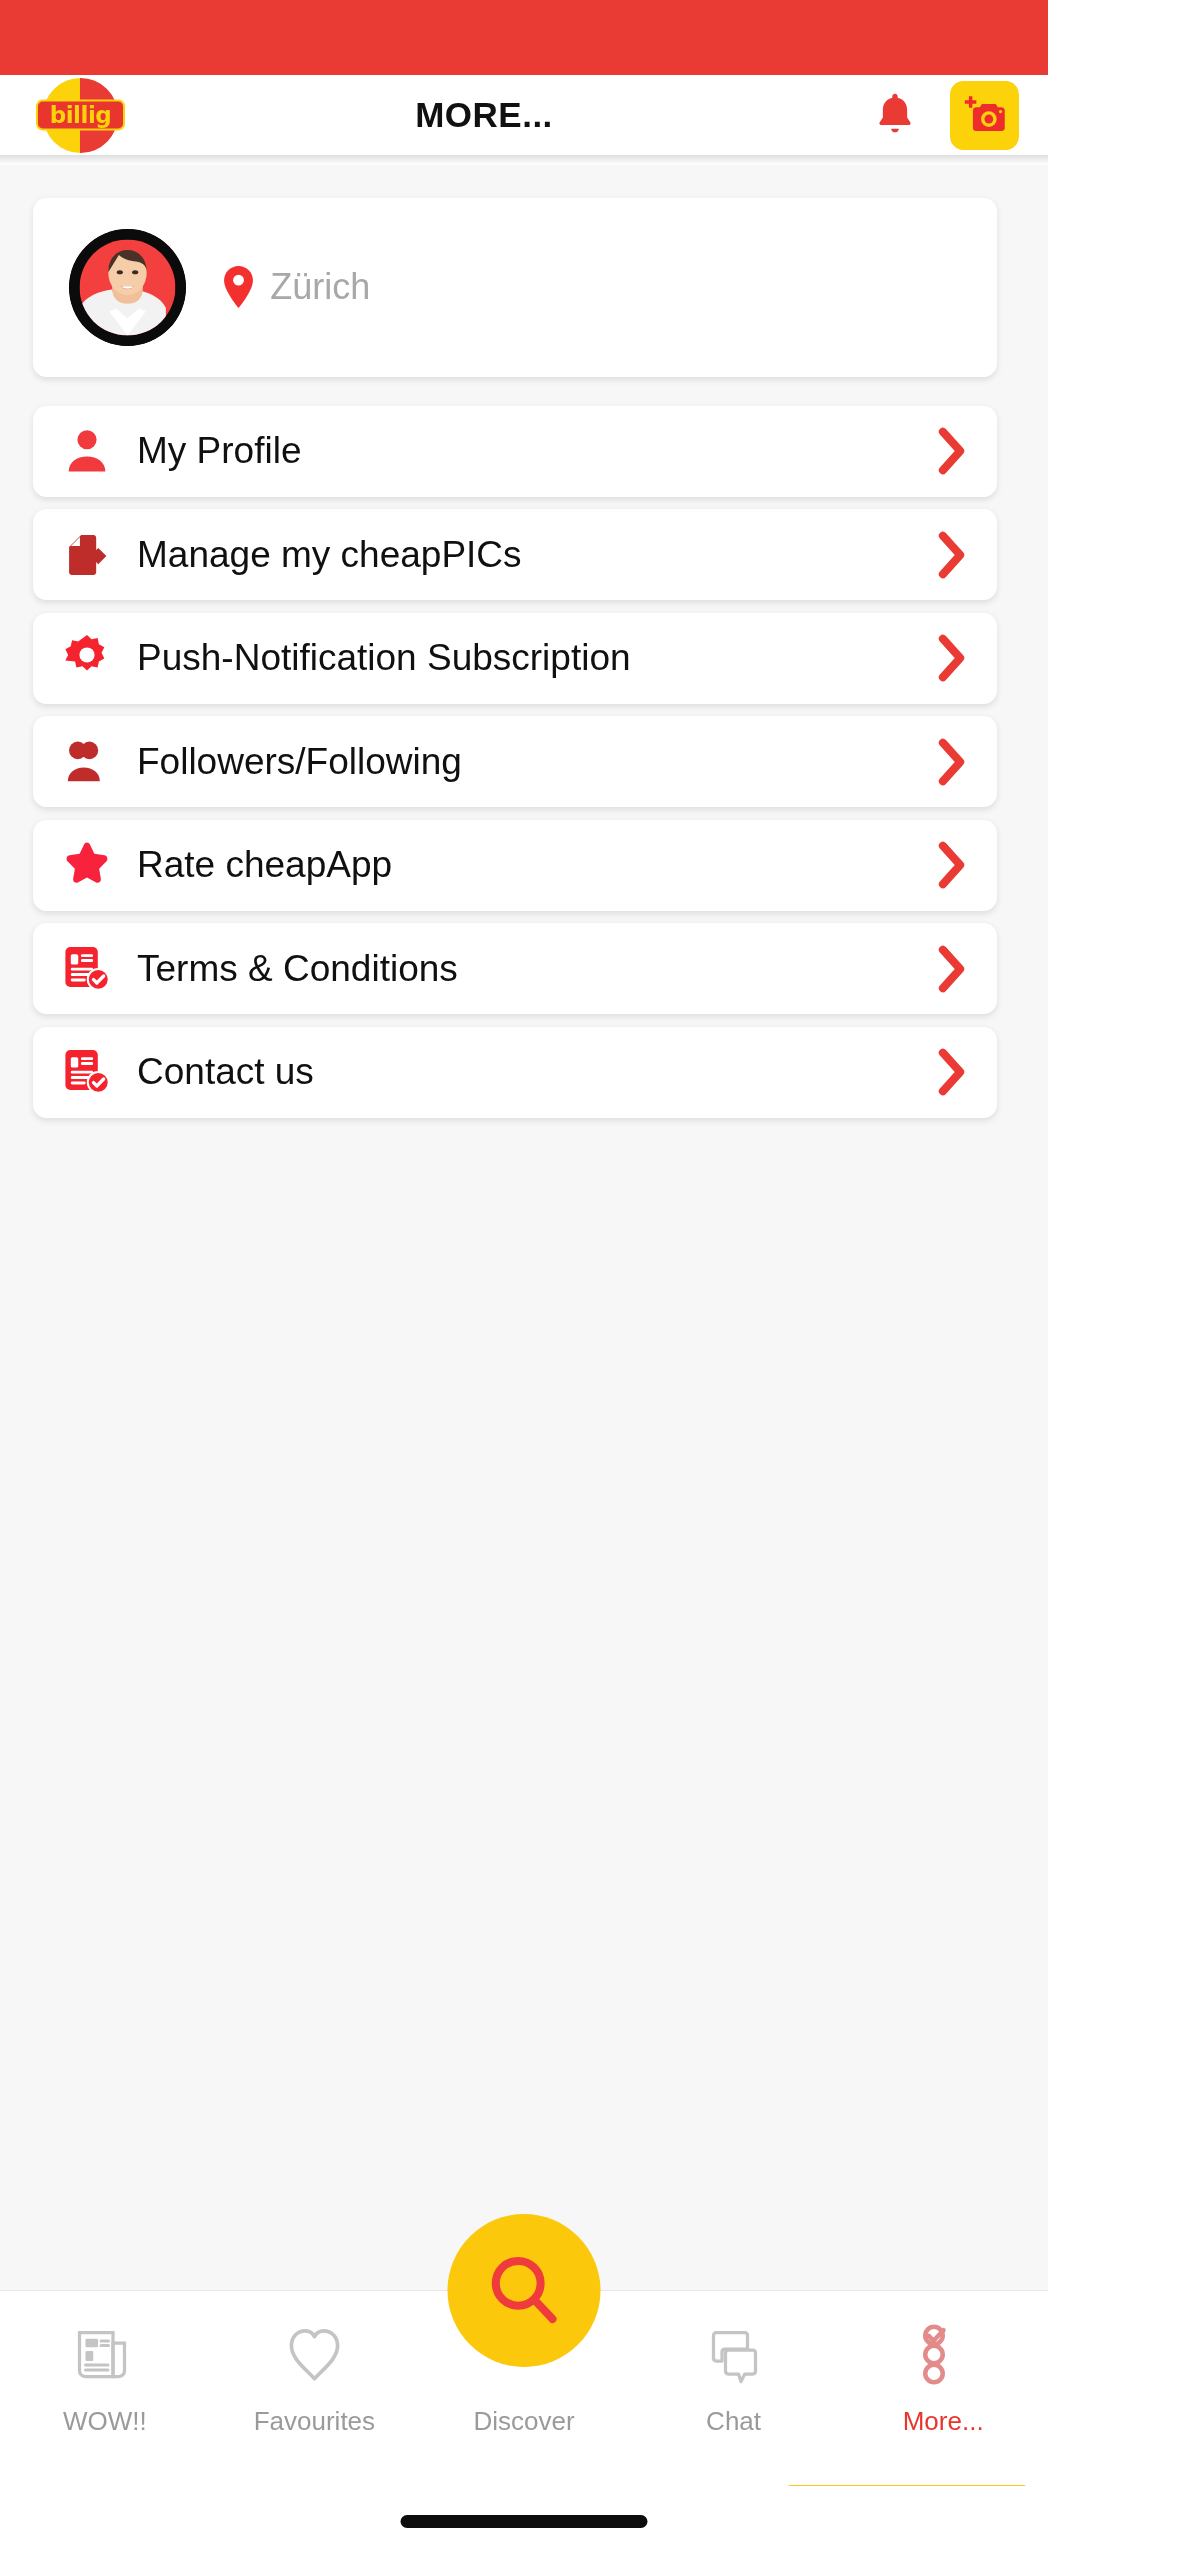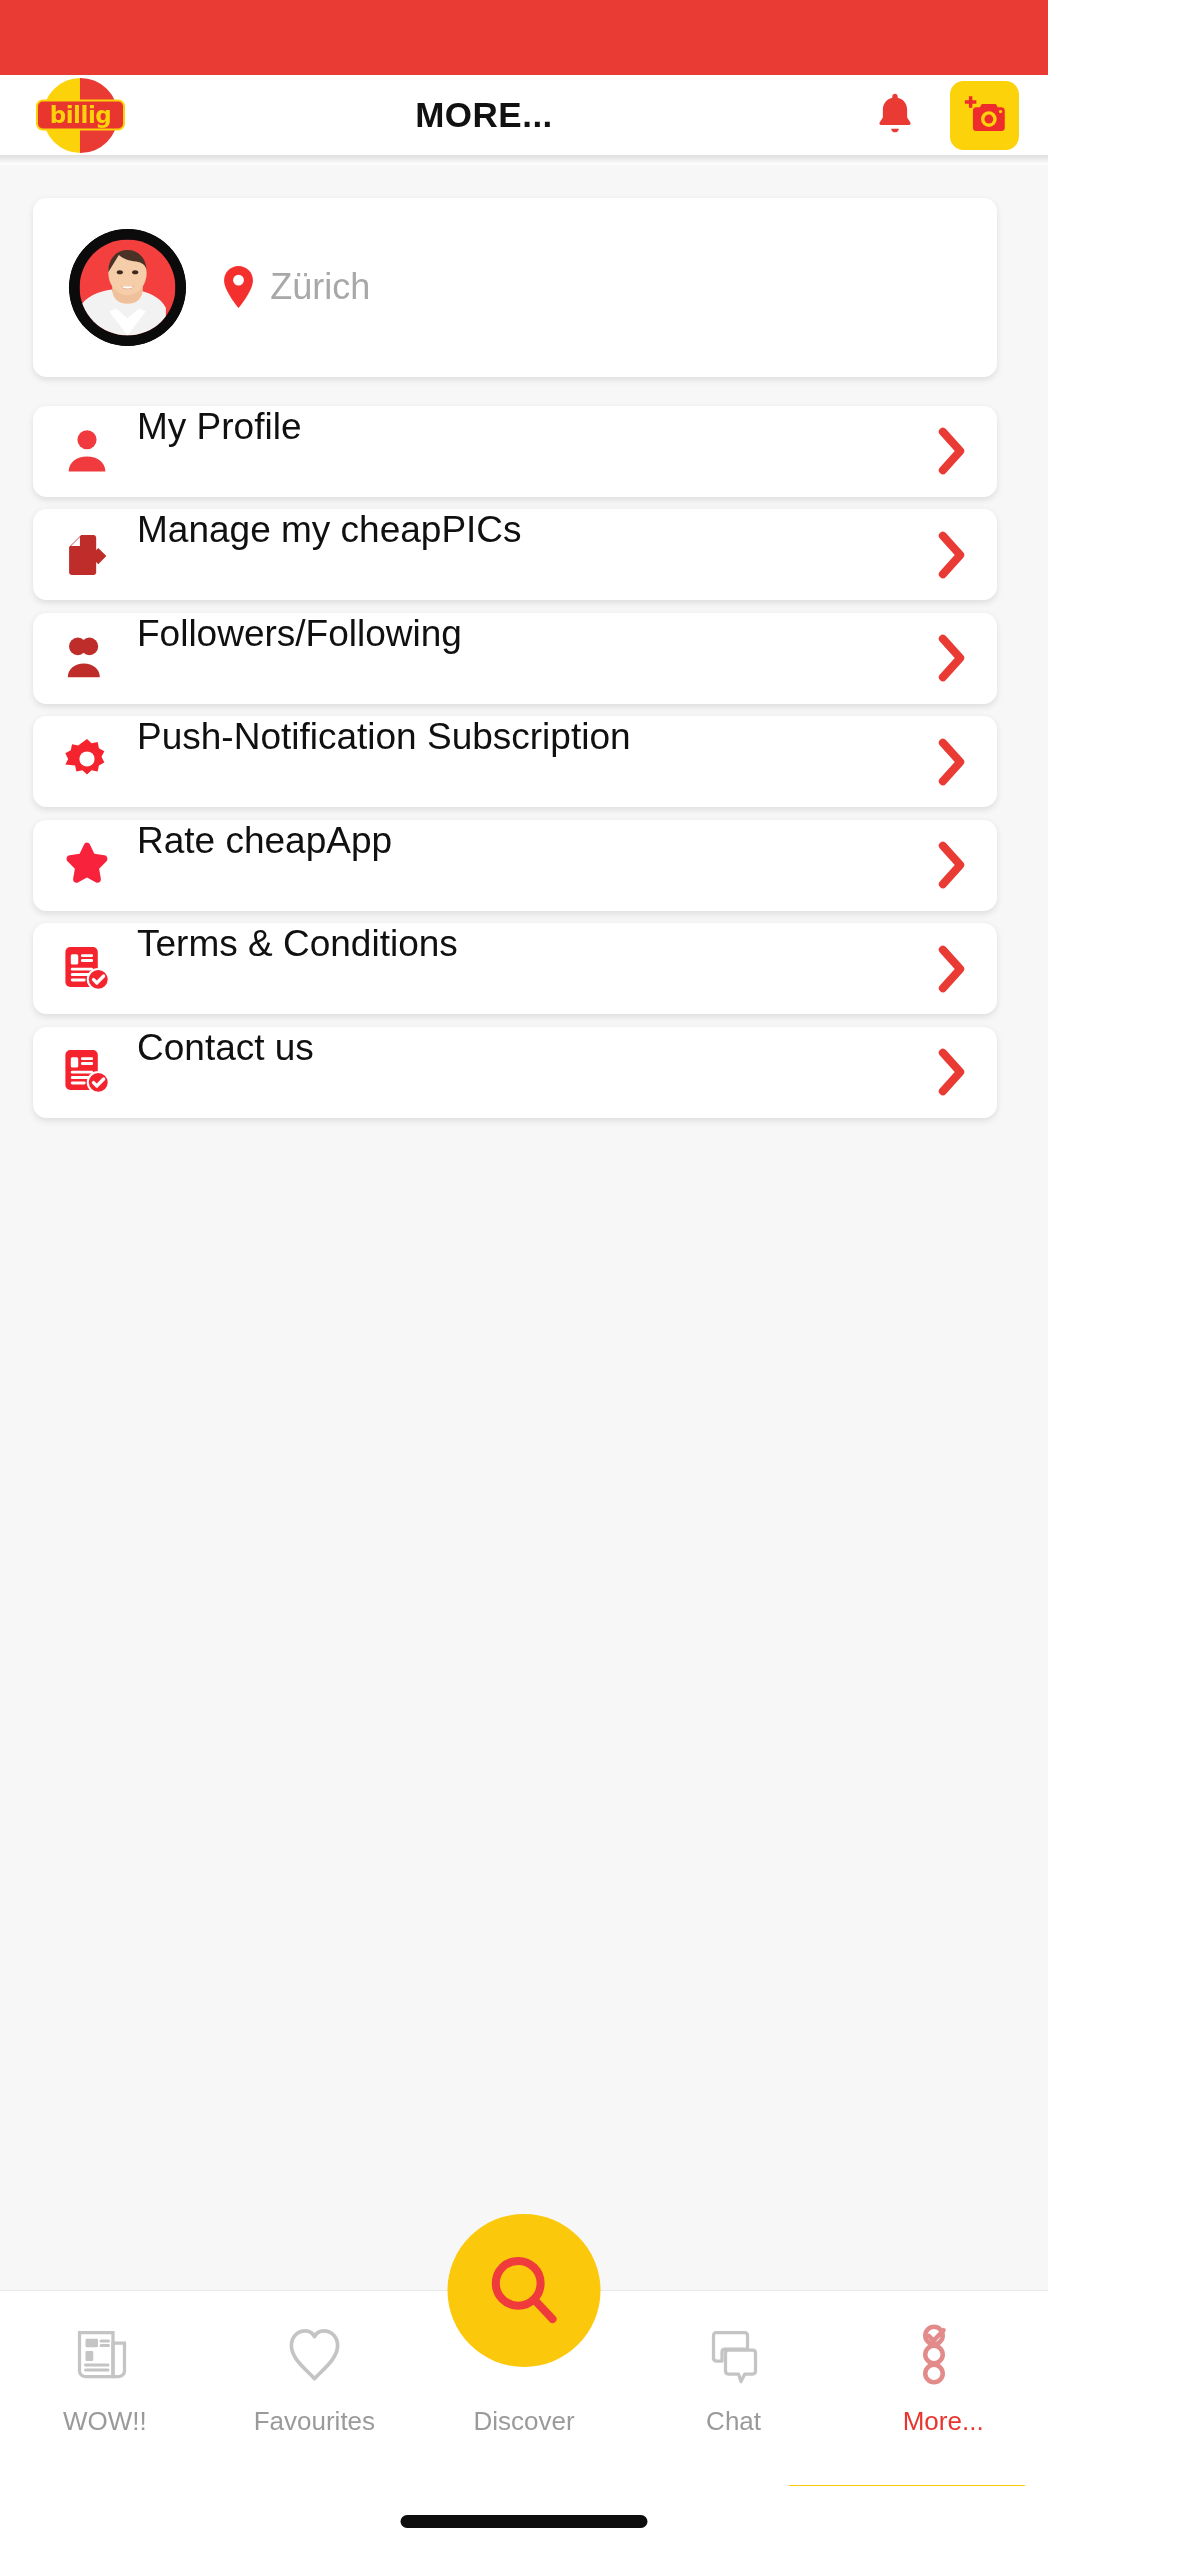--- a/index.html
+++ b/index.html
@@ -150,20 +150,21 @@
   }
   .loc-text {
     font-size: 36px;
     color: #a8a8a8;
     font-weight: 400;
   }
 
   .menu-item {
     height: 91px;
     display: flex;
+    align-items: center;
     padding: 0 27px 0 25px;
     margin-bottom: 12.5px;
   }
   .menu-icon {
     width: 58px;
     flex: 0 0 58px;
     display: flex;
     align-items: center;
     justify-content: center;
   }
@@ -339,42 +340,42 @@
       <span class="menu-label">Manage my cheapPICs</span>
       <span class="chevron">
         <svg width="33" height="50" viewBox="0 0 16 26" fill="none" stroke="#ea3a34" stroke-width="4.2" stroke-linecap="round" stroke-linejoin="round" aria-hidden="true">
             <path d="M3 3l9 10-9 10"></path>
           </svg>
       </span>
     </div>
 
     <div class="card menu-item">
       <span class="menu-icon">
+        <svg width="52" height="52" viewBox="0 0 24 24" fill="#f5232e" aria-hidden="true">
+          <path d="M12 1.4l2.1 2 2.8-.6.6 2.8 2.5 1.4-1.3 2.6 1.3 2.6-2.5 1.4-.6 2.8-2.8-.6-2.1 2-2.1-2-2.8.6-.6-2.8L2 13.2l1.3-2.6L2 8l2.5-1.4.6-2.8 2.8.6z"></path>
+          <circle cx="12" cy="10.6" r="3.5" fill="#ffffff"></circle>
+        </svg>
+      </span>
+      <span class="menu-label">Push-Notification Subscription</span>
+      <span class="chevron">
+        <svg width="33" height="50" viewBox="0 0 16 26" fill="none" stroke="#ea3a34" stroke-width="4.2" stroke-linecap="round" stroke-linejoin="round" aria-hidden="true">
+            <path d="M3 3l9 10-9 10"></path>
+          </svg>
+      </span>
+    </div>
+
+    <div class="card menu-item">
+      <span class="menu-icon">
         <svg width="52" height="50" viewBox="0 0 26 24" fill="#bf2d2b" aria-hidden="true">
           <circle cx="8.4" cy="6.2" r="4.4"></circle>
           <circle cx="14.2" cy="6.2" r="4.4"></circle>
           <path d="M3.4 21.6c0-4.2 3.5-6.9 8-6.9s8 2.7 8 6.9z"></path>
         </svg>
       </span>
       <span class="menu-label">Followers/Following</span>
-      <span class="chevron">
-        <svg width="33" height="50" viewBox="0 0 16 26" fill="none" stroke="#ea3a34" stroke-width="4.2" stroke-linecap="round" stroke-linejoin="round" aria-hidden="true">
-            <path d="M3 3l9 10-9 10"></path>
-          </svg>
-      </span>
-    </div>
-
-    <div class="card menu-item">
-      <span class="menu-icon">
-        <svg width="52" height="52" viewBox="0 0 24 24" fill="#f5232e" aria-hidden="true">
-          <path d="M12 1.4l2.1 2 2.8-.6.6 2.8 2.5 1.4-1.3 2.6 1.3 2.6-2.5 1.4-.6 2.8-2.8-.6-2.1 2-2.1-2-2.8.6-.6-2.8L2 13.2l1.3-2.6L2 8l2.5-1.4.6-2.8 2.8.6z"></path>
-          <circle cx="12" cy="10.6" r="3.5" fill="#ffffff"></circle>
-        </svg>
-      </span>
-      <span class="menu-label">Push-Notification Subscription</span>
       <span class="chevron">
         <svg width="33" height="50" viewBox="0 0 16 26" fill="none" stroke="#ea3a34" stroke-width="4.2" stroke-linecap="round" stroke-linejoin="round" aria-hidden="true">
             <path d="M3 3l9 10-9 10"></path>
           </svg>
       </span>
     </div>
 
     <div class="card menu-item">
       <span class="menu-icon">
         <svg width="54" height="52" viewBox="0 0 24 24" fill="#f8223c" aria-hidden="true">

